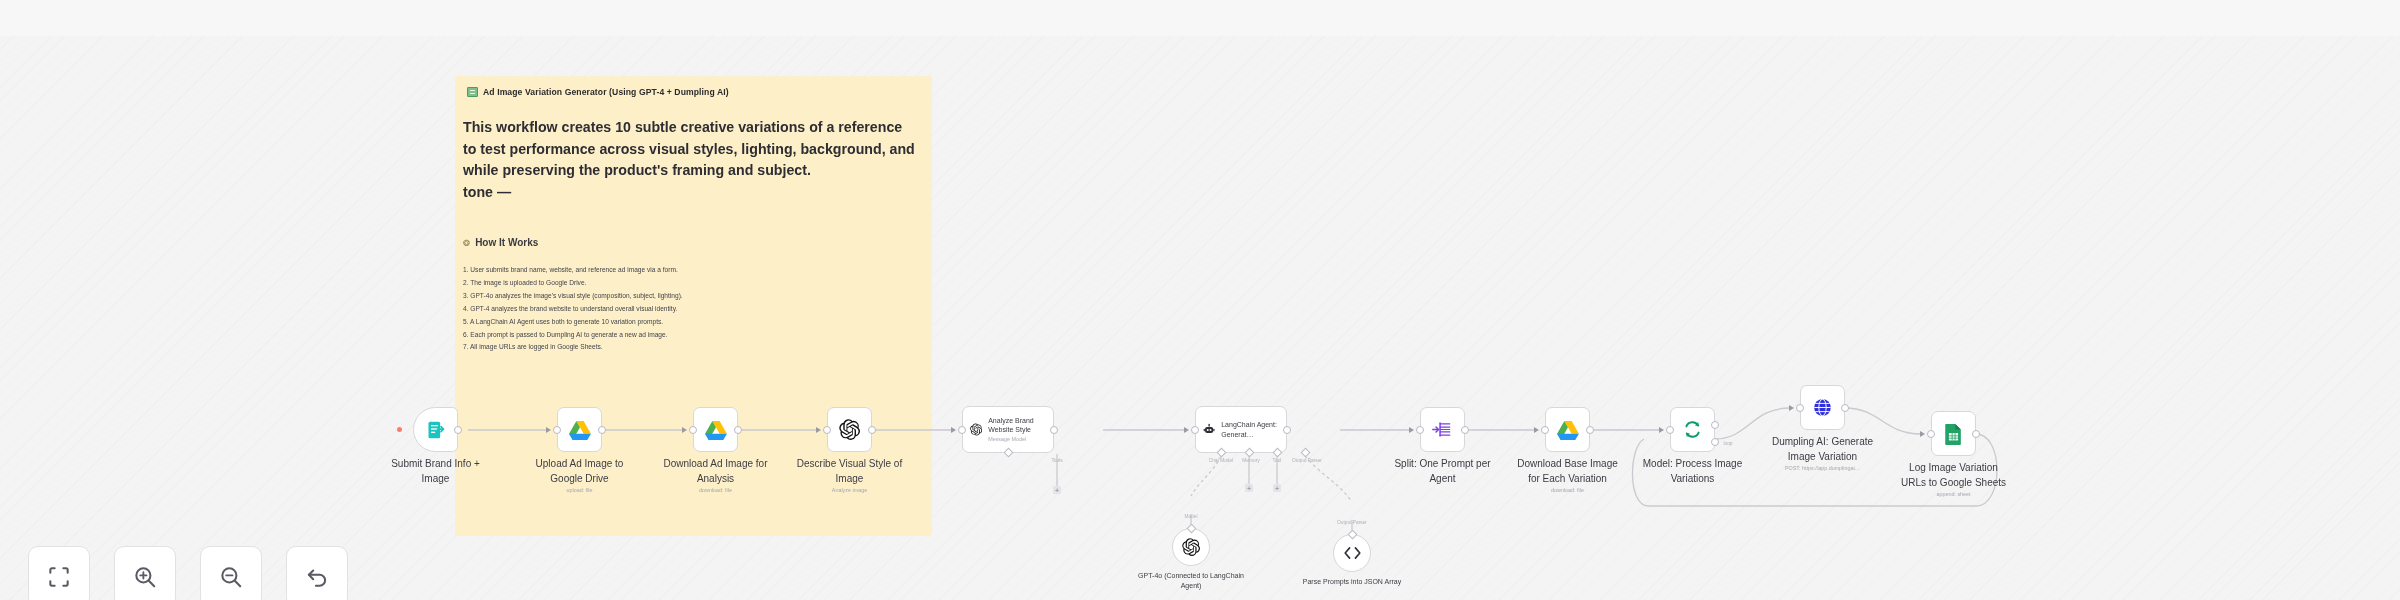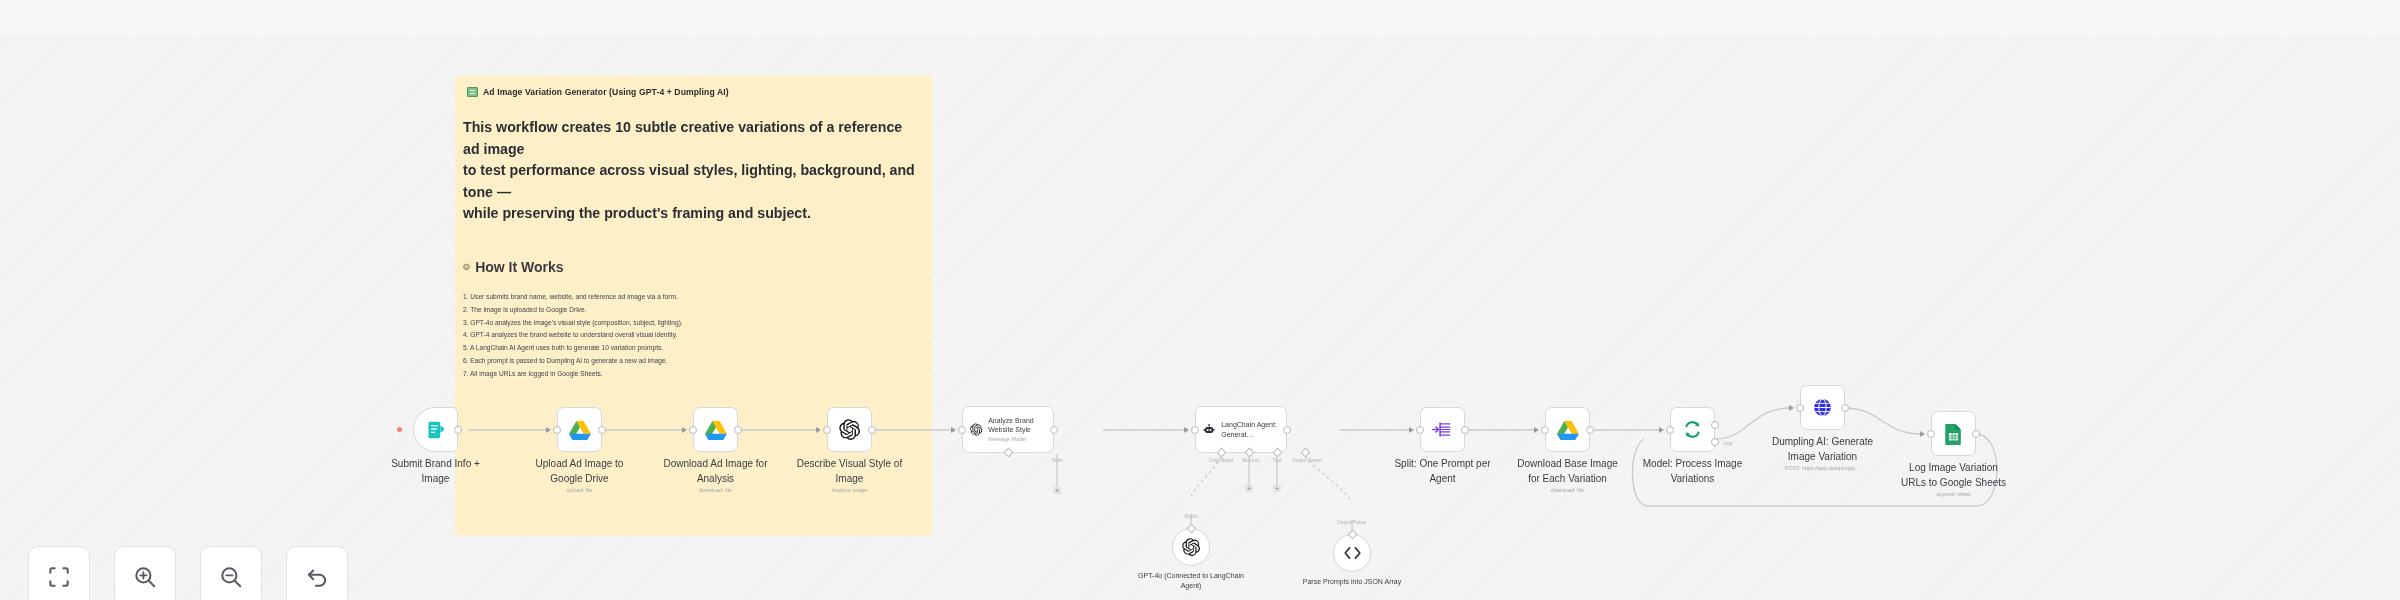--- a/index.html
+++ b/index.html
@@ -53,21 +53,21 @@
   .sticky-lead {
     font-size: 14.2px; font-weight: 700; color: #2d2d33;
     line-height: 1.52;
   }
   .sticky-lead div { white-space: nowrap; }
   .sticky-how {
     margin-top: 34px;
     display: flex; align-items: center; gap: 5px;
   }
   .how-icon { font-size: 8.5px; color: #8a7a4a; transform: rotate(-10deg); }
-  .how-title { font-size: 14px; font-weight: 700; color: #3a3a42; }
+  .how-title { font-size: 10px; font-weight: 700; color: #3a3a42; }
   .sticky-list { margin-top: 16px; }
   .sticky-list li {
     list-style: none;
     font-size: 6.6px; color: #43434c;
     line-height: 1.95; white-space: nowrap;
   }
 
   
   .node {
     position: absolute;
@@ -214,24 +214,23 @@
 <div id="canvas">
 
   <div id="sticky">
     <div class="sticky-head">
       <span class="sticky-head-icon"></span>
       <span class="sticky-title">Ad Image Variation Generator (Using GPT-4 + Dumpling AI)</span>
     </div>
     <div class="sticky-body">
       <div class="sticky-lead">
         <div>This workflow creates 10 subtle creative variations of a reference</div>
-        <div>ad image</div>
         <div>to test performance across visual styles, lighting, background, and</div>
+        <div>while preserving the product's framing and subject.</div>
         <div>tone —</div>
-        <div>while preserving the product's framing and subject.</div>
       </div>
 
       <div class="sticky-how">
         <span class="how-icon">❂</span>
         <span class="how-title">How It Works</span>
       </div>
 
       <ul class="sticky-list">
         <li>1. User submits brand name, website, and reference ad image via a form.</li>
         <li>2. The image is uploaded to Google Drive.</li>

